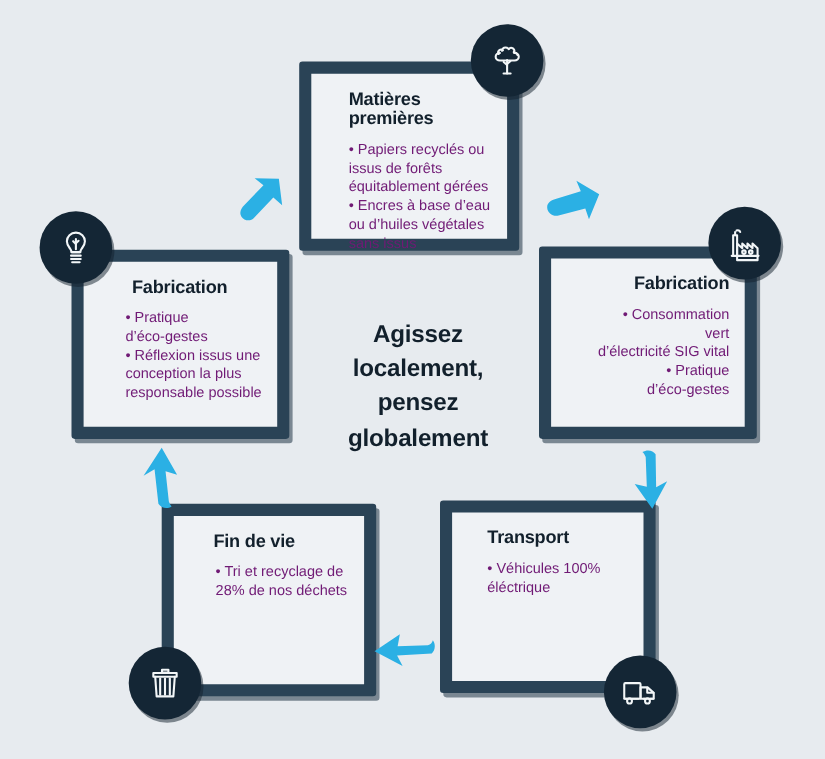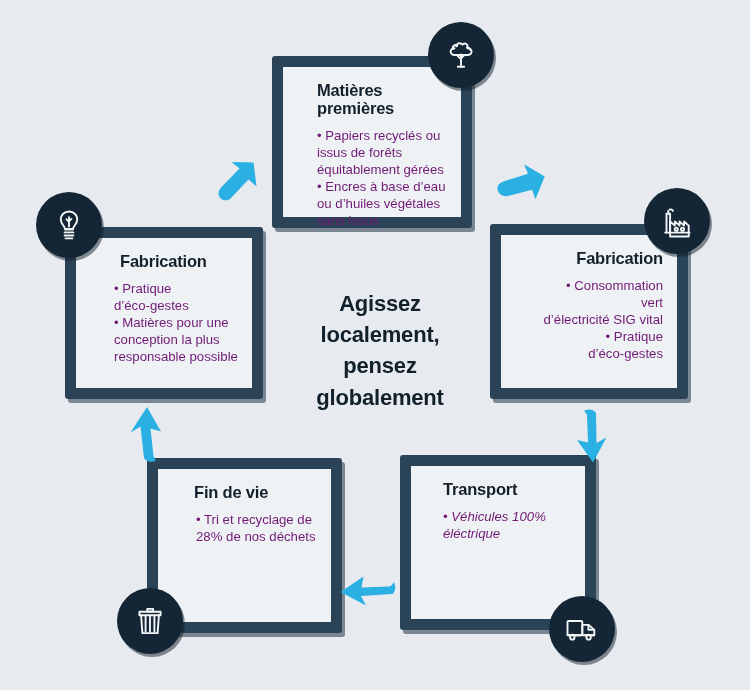--- a/index.html
+++ b/index.html
@@ -63,21 +63,21 @@
   #box-transport  { left: 400px; top: 455px; width: 196px; height: 175px; }
   #box-finvie     { left: 147px; top: 458px; width: 195px; height: 175px; }
 
   #box-matieres .stage-title   { text-align: left; padding-left: 18px; }
   #box-matieres .stage-body    { padding-left: 18px; }
   #box-conception .stage-title { padding-left: 28px; }
   #box-conception .stage-body  { padding-left: 22px; }
   #box-fabrication .stage-title{ padding-left: 16px; }
   #box-fabrication .stage-body { padding-left: 16px; }
   #box-transport .stage-title  { padding-left: 16px; }
-  #box-transport .stage-body   { padding-left: 16px; font-style: italic; }
+  #box-transport .stage-body   { padding-left: 16px; }
   #box-finvie .stage-title     { padding-left: 20px; }
   #box-finvie .stage-body      { padding-left: 22px; }
 
   
   .icon-badge {
     position: absolute;
     width: 66px;
     height: 66px;
     border-radius: 50%;
     background: #142635;
@@ -137,21 +137,21 @@
       </div>
     </div>
   </div>
 
   <div class="stage" id="box-conception">
     <div class="stage-inner">
       <div class="stage-title">Fabrication</div>
       <div class="stage-body">
         <div class="li">• Pratique</div>
         <div class="li">d’éco-gestes</div>
-        <div class="li">• Matières pour une</div>
+        <div class="li">• Réflexion issus une</div>
         <div class="li">conception la plus</div>
         <div class="li">responsable possible</div>
       </div>
     </div>
   </div>
 
   <div class="stage" id="box-fabrication">
     <div class="stage-inner">
       <div class="stage-title">Fabrication</div>
       <div class="stage-body">

